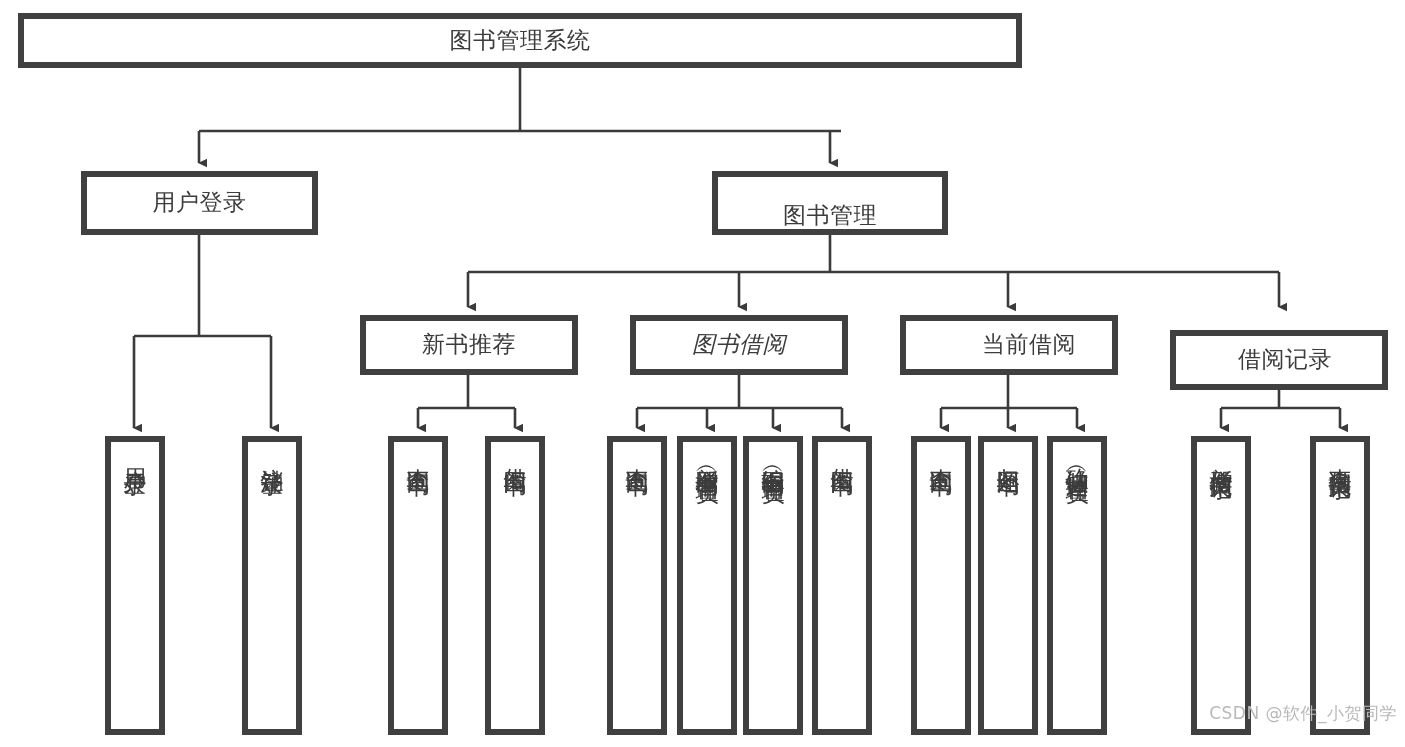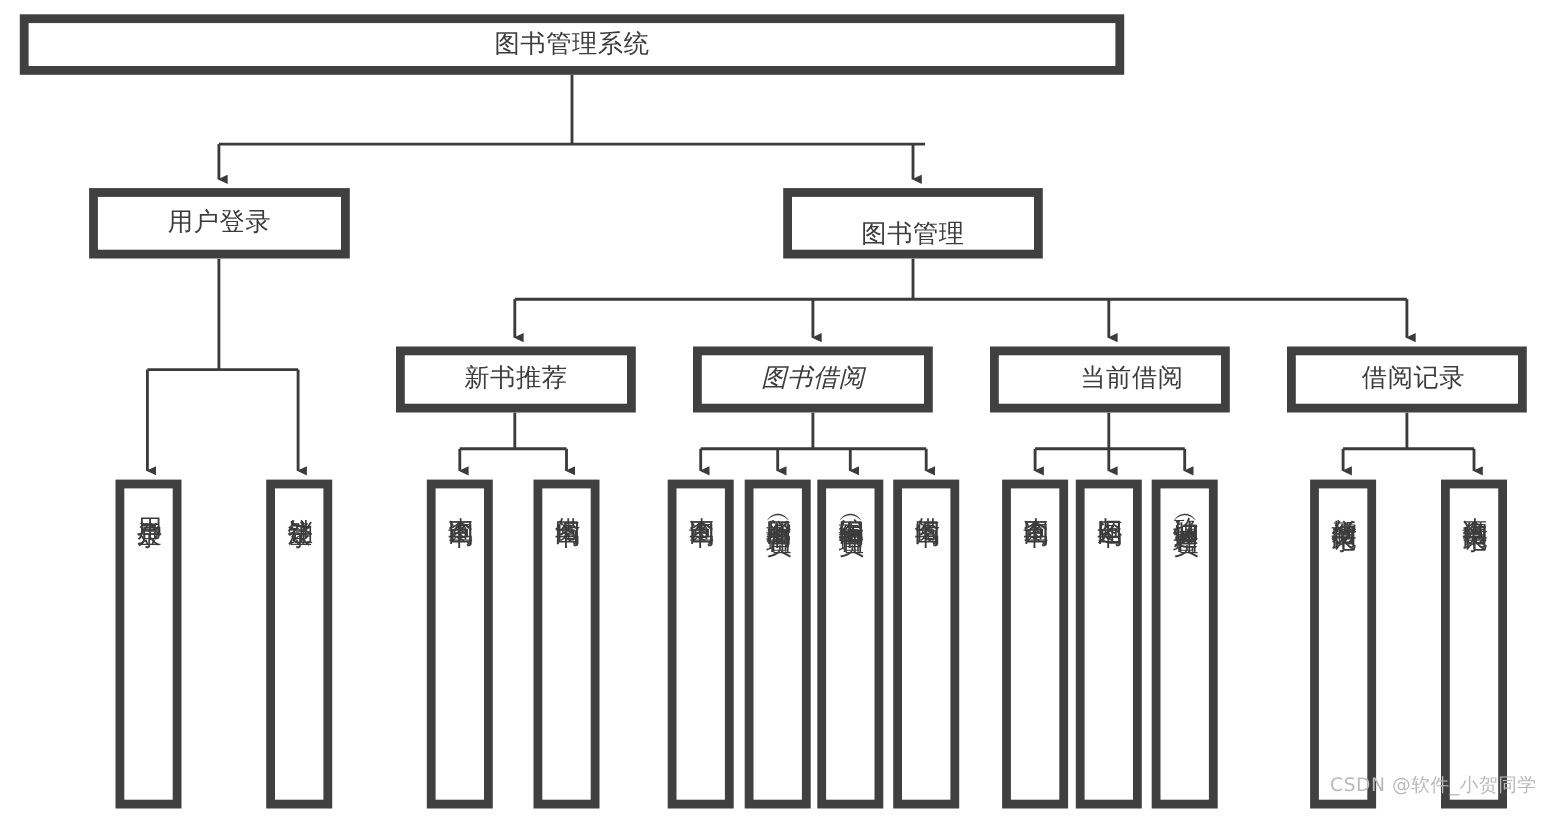--- a/index.html
+++ b/index.html
@@ -23,21 +23,21 @@
     left: 0;
     top: 0;
     width: 1405px;
     height: 747px;
     pointer-events: none;
   }
   .node {
     position: absolute;
     box-sizing: border-box;
     background: #ffffff;
-    border: 8px solid #404040;
+    border: 6px solid #404040;
     display: flex;
     align-items: center;
     justify-content: center;
     color: #3c3c3c;
     z-index: 2;
   }
   .node-label {
     display: block;
     text-align: center;
     line-height: 1.18;
@@ -143,21 +143,21 @@
   </div>
 
   <div class="node horiz" style="left:630px; top:315px; width:218px; height:60px;font-style:italic;">
     <span class="node-label">图书借阅</span>
   </div>
 
   <div class="node horiz" style="left:900px; top:315px; width:218px; height:60px;padding-left:40px;">
     <span class="node-label">当前借阅</span>
   </div>
 
-  <div class="node horiz" style="left:1170px; top:315px; width:218px; height:60px;padding-left:12px;">
+  <div class="node horiz" style="left:1170px; top:330px; width:218px; height:60px;padding-left:12px;">
     <span class="node-label">借阅记录</span>
   </div>
 
   <div class="node vert" style="left:105px; top:436px; width:60px; height:299px;">
     <span class="node-label">用户登录</span>
   </div>
 
   <div class="node vert" style="left:242px; top:436px; width:60px; height:299px;">
     <span class="node-label">注销登录</span>
   </div>

